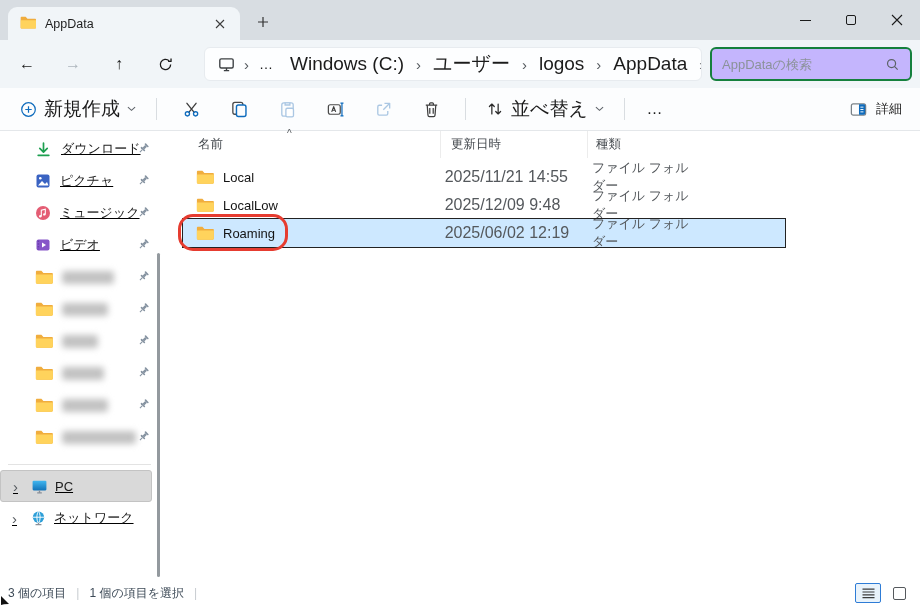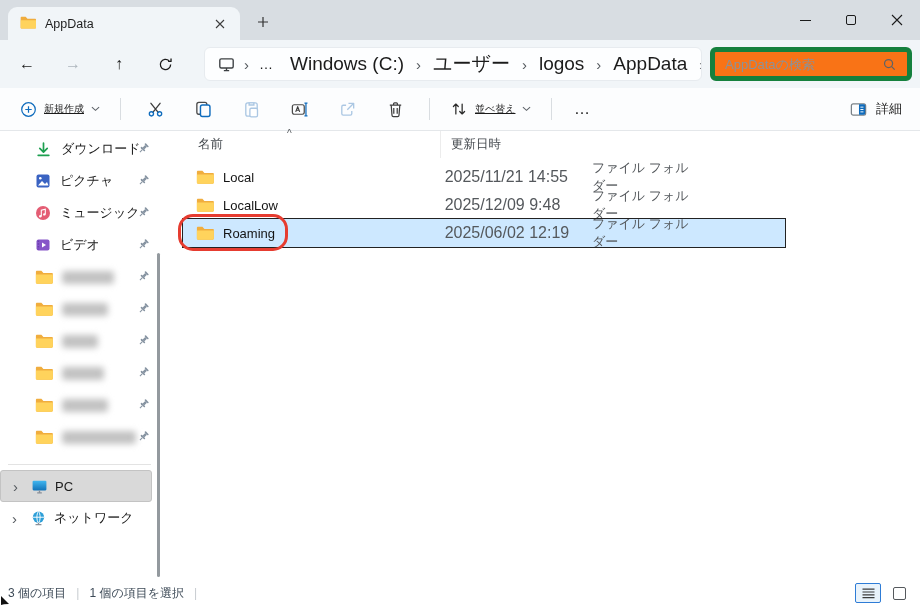--- a/index.html
+++ b/index.html
@@ -25,36 +25,36 @@
   .navrow { height:48px; background:#f1f5f8; display:flex; align-items:center; padding:0 8px; }
   .nav-btn { width:38px; height:34px; margin-right:8px; display:flex; align-items:center; justify-content:center;
              font-size:16px; color:#1b1b1b; border-radius:5px; }
   .nav-btn.disabled { color:#adb5bc; }
   .address-bar { flex:1; height:34px; margin:0 8px 0 12px; background:#fdfeff; border:1px solid #e7ebef;
                  border-radius:6px; display:flex; align-items:center; padding:0 4px; min-width:0; overflow:hidden; }
   .crumb { padding:0 9px; font-size:19px; color:#1b1b1b; white-space:nowrap; cursor:default; }
   .crumb-sep { font-size:15px; color:#54595e; padding:0 3px; line-height:1; }
   .crumb-overflow { font-size:14px; color:#1b1b1b; padding:0 7px; letter-spacing:1px; }
   .device-btn { display:flex; align-items:center; padding:0 6px 0 9px; }
-  .search-bar { width:202px; height:34px; background:#f97316; border:5px solid #15803d; border-radius:6px;
+  .search-bar { width:202px; height:34px; background:#c4b5fd; border:2px solid #15803d; border-radius:6px;
                 display:flex; align-items:center; padding:0 10px; }
   .search-input { flex:1; border:none; outline:none; background:transparent; font-size:13px; color:#3a3a3a;
                   font-family:inherit; min-width:0; }
   .search-input::placeholder { color:#8b9299; opacity:1; }
   
   .commandbar { height:43px; background:#fcfdfe; border-bottom:1px solid #e4e7ea; display:flex; align-items:center; padding:0 10px; }
-  .cmd-group { display:flex; align-items:center; gap:7px; padding:0 10px; height:32px; font-size:10px; color:#1b1b1b; border-radius:4px;text-decoration:underline; }
+  .cmd-group { display:flex; align-items:center; gap:7px; padding:0 10px; height:32px; font-size:19px; color:#1b1b1b; border-radius:4px; }
   .cmd-divider { width:1px; height:22px; background:#d9dde1; margin:0 10px; }
   .icon-btn { width:48px; height:32px; display:flex; align-items:center; justify-content:center; border-radius:4px; }
   .more-btn { width:40px; height:32px; display:flex; align-items:center; justify-content:center;
               font-size:16px; color:#1b1b1b; letter-spacing:1px; }
   .details-btn { margin-left:auto; display:flex; align-items:center; gap:8px; font-size:13px; color:#1b1b1b; padding:0 8px; height:32px; }
   
   .content { display:flex; height:450px; position:relative; }
-  .sidebar { width:163px; flex-shrink:0; padding-top:2px; position:relative; }
+  .sidebar { width:163px; flex-shrink:0; padding-top:2px; position:relative;text-decoration:underline; }
   .side-item { height:32px; display:flex; align-items:center; padding-left:35px; gap:9px; position:relative;
                font-size:13px; color:#1b1b1b; white-space:nowrap; }
   .side-item .pin { position:absolute; right:13px; top:9px; }
   .blur-bar { height:13px; border-radius:3px; background:#c2c2c2; filter:blur(3px); }
   .side-divider { height:1px; background:#e3e3e3; margin:11px 12px 5px 8px; }
   .tree-item { height:32px; display:flex; align-items:center; gap:7px; padding-left:12px; margin-right:11px;
                font-size:13px; color:#1b1b1b; border-radius:3px; }
   .tree-item.selected { background:#d9d9d9; border:1px solid #c3c3c3; }
   .expander { font-size:15px; color:#565b60; width:11px; line-height:1; }
   .side-scrollthumb { position:absolute; left:157px; top:122px; width:3px; height:324px; background:#93999e; border-radius:2px; }
@@ -438,20 +438,23 @@
 
   <div class="filearea">
     <div class="cols">
       <div class="col col-name">
         <span class="sort-caret">^</span>
         <span>名前</span>
       </div>
       <div class="col col-date">
           <span>更新日時</span>
         </div>
+      <div class="col col-type">
+          <span>種類</span>
+        </div>
     </div>
 
     <div class="rows">
       <div class="frow">
         <div class="c-name">
           <svg width="18" height="14" viewBox="0 0 24 19">
               <path d="M1 2.5C1 1.7 1.7 1 2.5 1h6l2.7 3H23c.6 0 1 .4 1 1v12c0 .8-.7 1.5-1.5 1.5h-20C1.7 18.5 1 17.8 1 17V2.5z" fill="#f0ad3e"></path>
               <path d="M1 6h23v11c0 .8-.7 1.5-1.5 1.5h-20C1.7 18.5 1 17.8 1 17V6z" fill="#ffd35c"></path>
             </svg>
           <span>Local</span>

